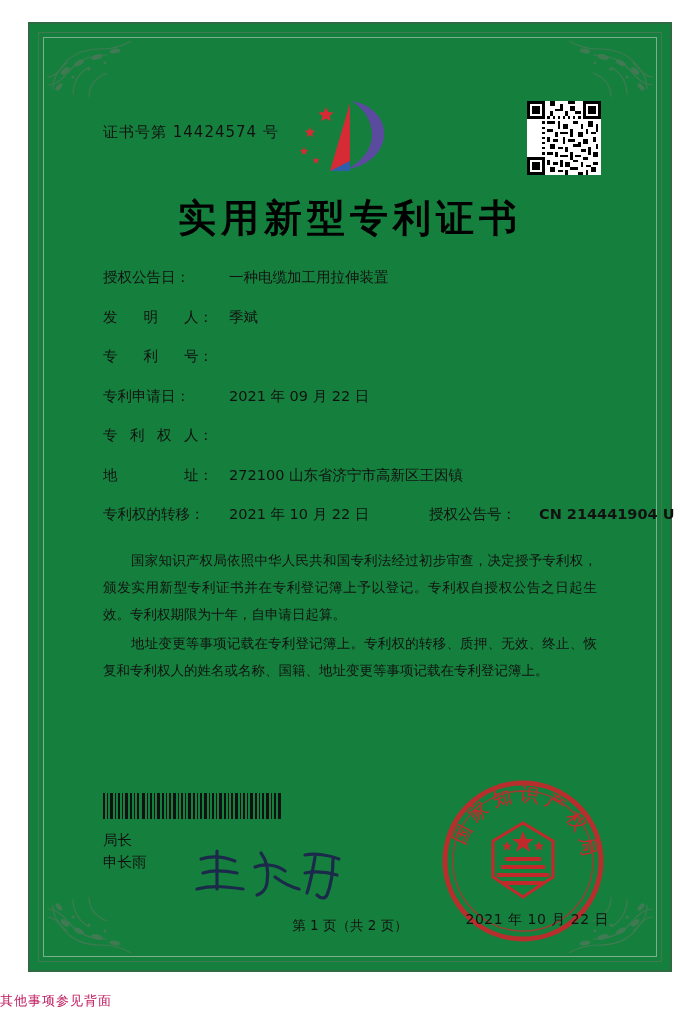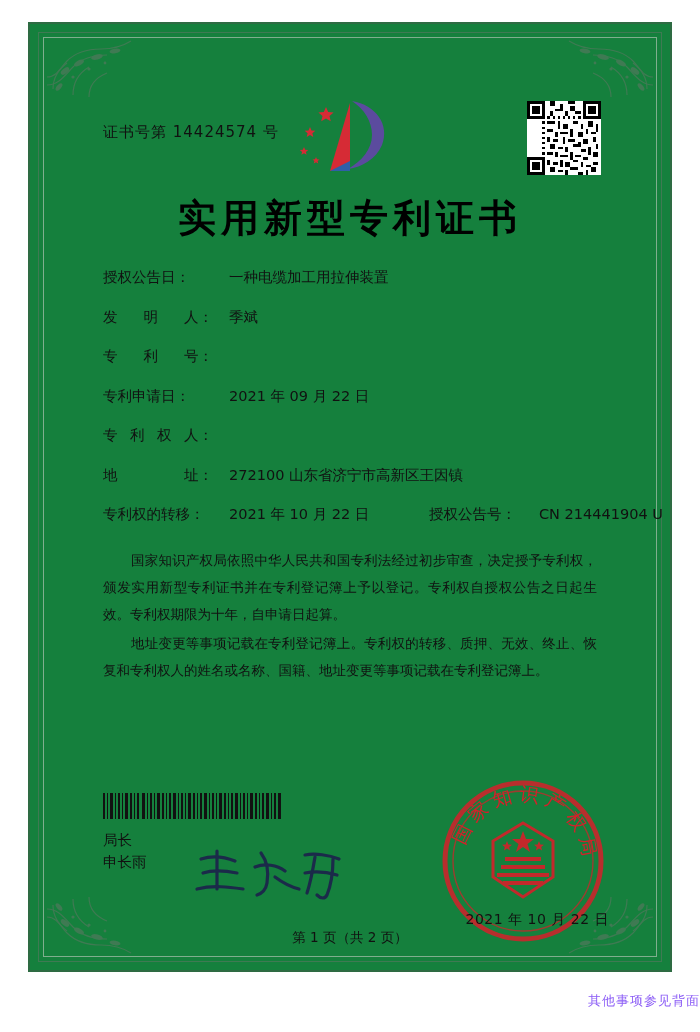--- a/index.html
+++ b/index.html
@@ -140,20 +140,21 @@
     width: 200px;
   }
   .pair-label2 {
     width: 110px;
     flex: 0 0 110px;
     white-space: nowrap;
   }
   .pair-value2 {
     flex: 1 1 auto;
     white-space: nowrap;
+    font-weight: bold;
   }
 
   .paras {
     margin: 18px 8px 10px 8px;
     font-size: 13.5px;
     line-height: 2.0;
     color: #111;
     text-align: justify;
   }
   .paras p {
@@ -200,33 +201,33 @@
     right: 52px;
     top: 878px;
     font-size: 14px;
     color: #111;
     letter-spacing: 0.5px;
   }
 
   .page-no {
     position: absolute;
     left: 0; right: 0;
-    bottom: 14px;
+    bottom: 26px;
     text-align: center;
     font-size: 13.5px;
     color: #111;
   }
 
   .footnote {
     position: absolute;
     left: 0; right: 0;
     top: 992px;
-    text-align: right;
+    text-align: left;
     font-size: 13px;
-    color: #8b5cf6;
+    color: #be185d;
     letter-spacing: 1px;
   }
 </style>
 </head>
 <body>
 
 <div class="cert">
   <div class="cert-inner">
     <div class="cert-inner2"></div>
 

